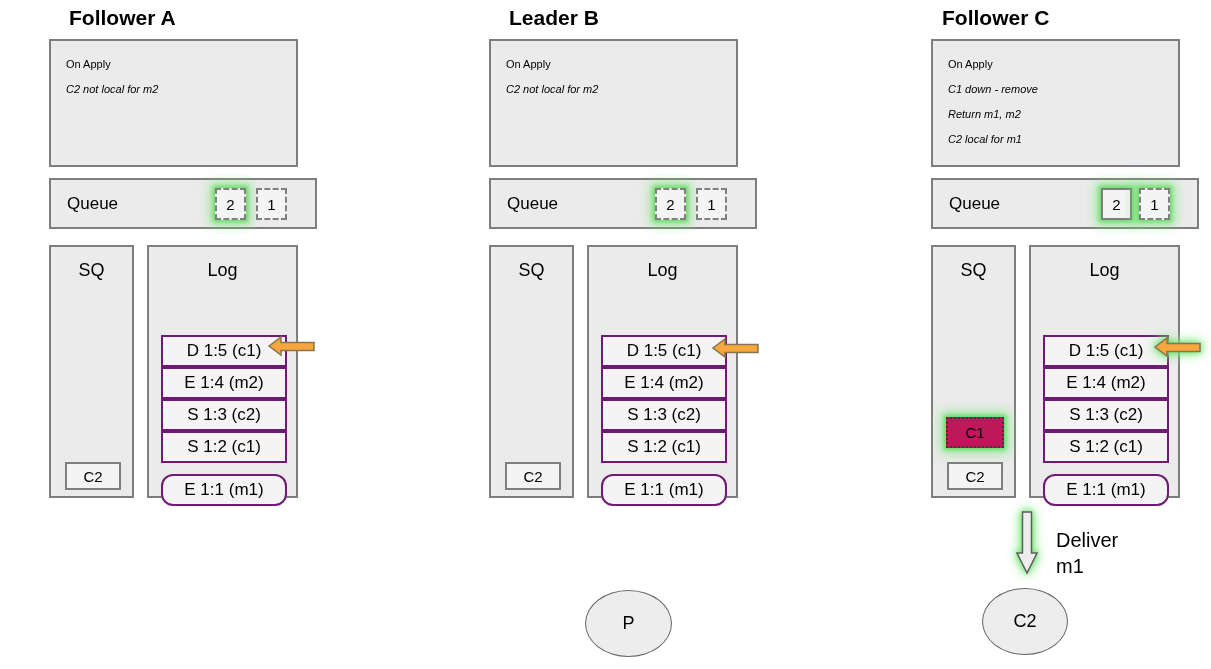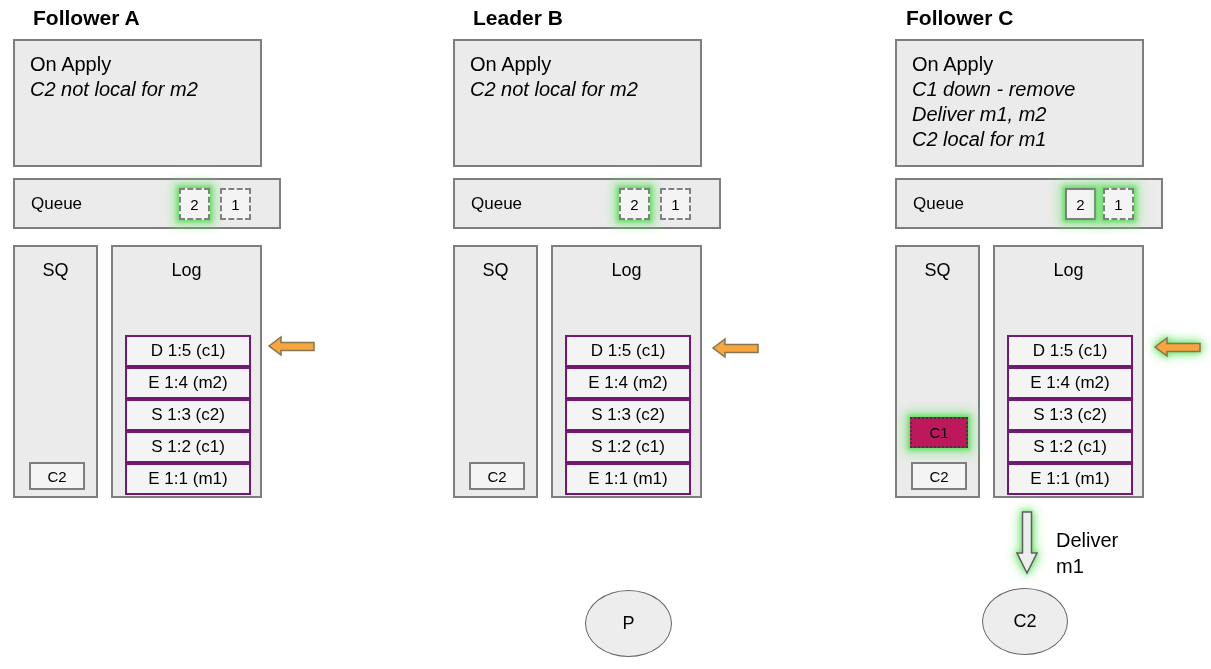--- a/index.html
+++ b/index.html
@@ -1,42 +1,42 @@
 <!DOCTYPE html>
 <html><head>
 <meta charset="utf-8">
 <style>
   html,body{margin:0;padding:0;background:#ffffff;}
   #stage{
     position:relative;width:1211px;height:669px;background:#ffffff;
     font-family:"Liberation Sans",sans-serif;color:#000;overflow:hidden;
   }
-  .panel{position:absolute;top:0;width:249px;height:669px;}
+  .panel{position:absolute;top:0;width:249px;height:669px;margin-left:36px;}
   .panel-title{position:absolute;top:6px;left:20px;font-size:21px;font-weight:bold;white-space:nowrap;}
   .box{position:absolute;background:#ebebeb;border:2px solid #7e7e7e;box-sizing:border-box;}
-  .on-apply{top:39px;left:0;width:249px;height:128px;padding:11px 0 0 15px;font-size:20px;line-height:25px;}
+  .on-apply{top:39px;left:0;width:249px;height:128px;padding:11px 0 0 15px;font-size:11px;line-height:25px;}
   .oa-line{font-style:italic;white-space:nowrap;}
   .queue-box{top:178px;left:0;width:268px;height:51px;}
   .queue-label{position:absolute;left:16px;top:0;height:47px;display:flex;align-items:center;font-size:17px;}
   .qitem{position:absolute;top:8px;width:31px;height:32px;box-sizing:border-box;
     background:#f4f4f4;border:2px dashed #808080;display:flex;align-items:center;justify-content:center;font-size:15px;}
   .qitem.solid{border-style:solid;border-color:#7e7e7e;}
   .q2{left:164px;} .q1{left:205px;}
   .panel-c .q2{left:168px;} .panel-c .q1{left:206px;}
   .glow{box-shadow:0 0 4px 2px rgba(96,221,96,.95),0 0 10px 6px rgba(120,230,120,.55);}
   .sq-box{top:245px;left:0;width:85px;height:253px;}
   .log-box{top:245px;left:98px;width:151px;height:253px;}
   .box-label{position:absolute;top:13px;left:0;width:100%;text-align:center;font-size:18px;}
   .sq-item{position:absolute;left:14px;width:56px;height:28px;box-sizing:border-box;
     background:#f4f4f4;border:2px solid #7e7e7e;display:flex;align-items:center;justify-content:center;font-size:15px;}
   .sq-c2{top:215px;}
   .sq-c1{top:170px;left:13px;width:58px;height:31px;background:#be185d;border:2px dotted #3a3a3a;}
   .log-entry{position:absolute;left:12px;width:126px;height:32px;box-sizing:border-box;
     background:#f4f4f4;border:2px solid #701a75;display:flex;align-items:center;justify-content:center;font-size:17px;white-space:nowrap;}
-  .le0{top:88px;} .le1{top:120px;} .le2{top:152px;} .le3{top:184px;} .le4{top:216px;}
+  .le0{top:88px;} .le1{top:120px;} .le2{top:152px;} .le3{top:184px;} .le4{top:227px;border-radius:12px;}
   .side-arrow{position:absolute;top:335px;width:47px;height:22px;}
   .side-arrow svg{display:block;}
   .glow-arrow{filter:drop-shadow(0 0 3px #62df62) drop-shadow(0 0 6px #8aed8a);}
   .deliver-arrow{position:absolute;left:1016px;top:511px;width:22px;height:64px;}
   .deliver-text{position:absolute;left:1056px;top:527px;font-size:20px;line-height:26px;}
   .actor{position:absolute;width:87px;height:67px;border-radius:50%;background:#ededed;
     border:1.5px solid #666;box-sizing:border-box;display:flex;align-items:center;justify-content:center;font-size:18px;}
   .actor-p{left:585px;top:590px;}
   .actor-c2{left:982px;top:588px;width:86px;}
 </style>
@@ -93,21 +93,21 @@
       <div class="log-entry le3">S 1:2 (c1)</div>
       <div class="log-entry le4">E 1:1 (m1)</div>
     </div>
   </div>
 
   <div class="panel panel-c" style="left:895px">
     <div class="panel-title" style="left:11px">Follower C</div>
     <div class="box on-apply">
       <div>On Apply</div>
       <div class="oa-line">C1 down - remove</div>
-      <div class="oa-line">Deliver m1, m2</div>
+      <div class="oa-line">Return m1, m2</div>
       <div class="oa-line">C2 local for m1</div>
     </div>
     <div class="box queue-box">
       <div class="queue-label">Queue</div>
       <div class="qitem q2 solid glow">2</div>
       <div class="qitem q1 glow">1</div>
     </div>
     <div class="box sq-box">
       <div class="box-label">SQ</div>
       <div class="sq-item sq-c1 glow">C1</div>

